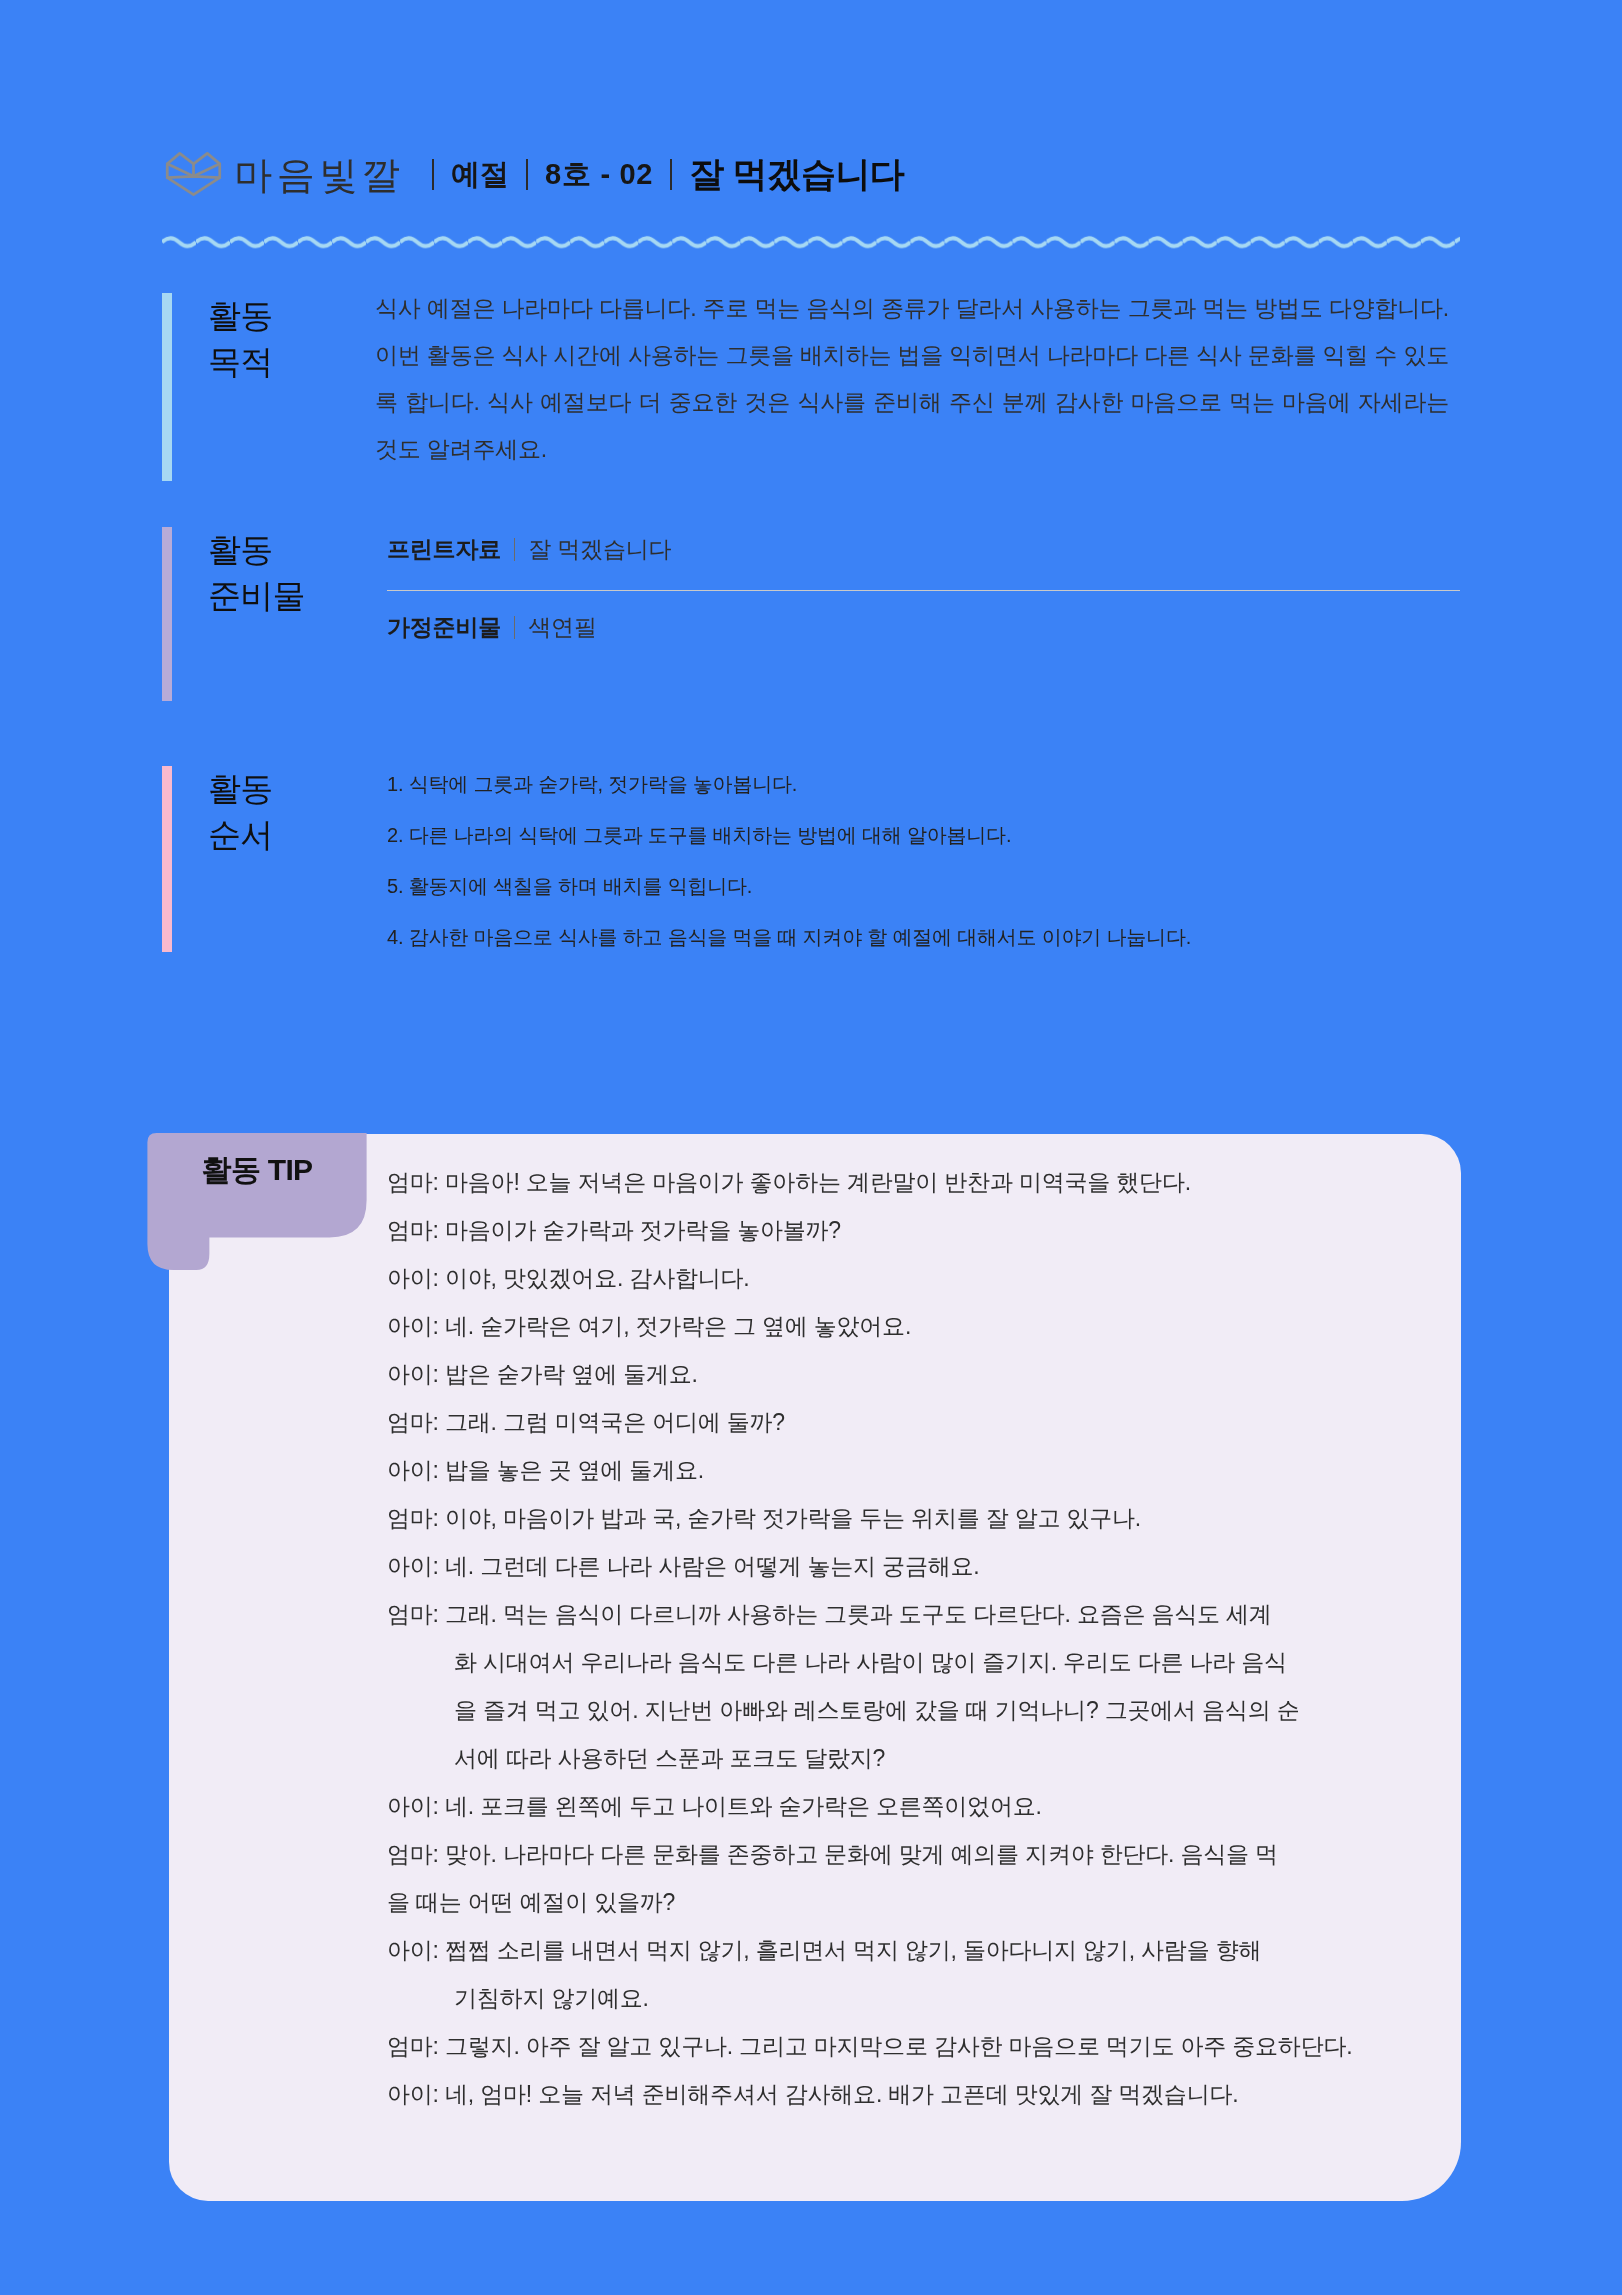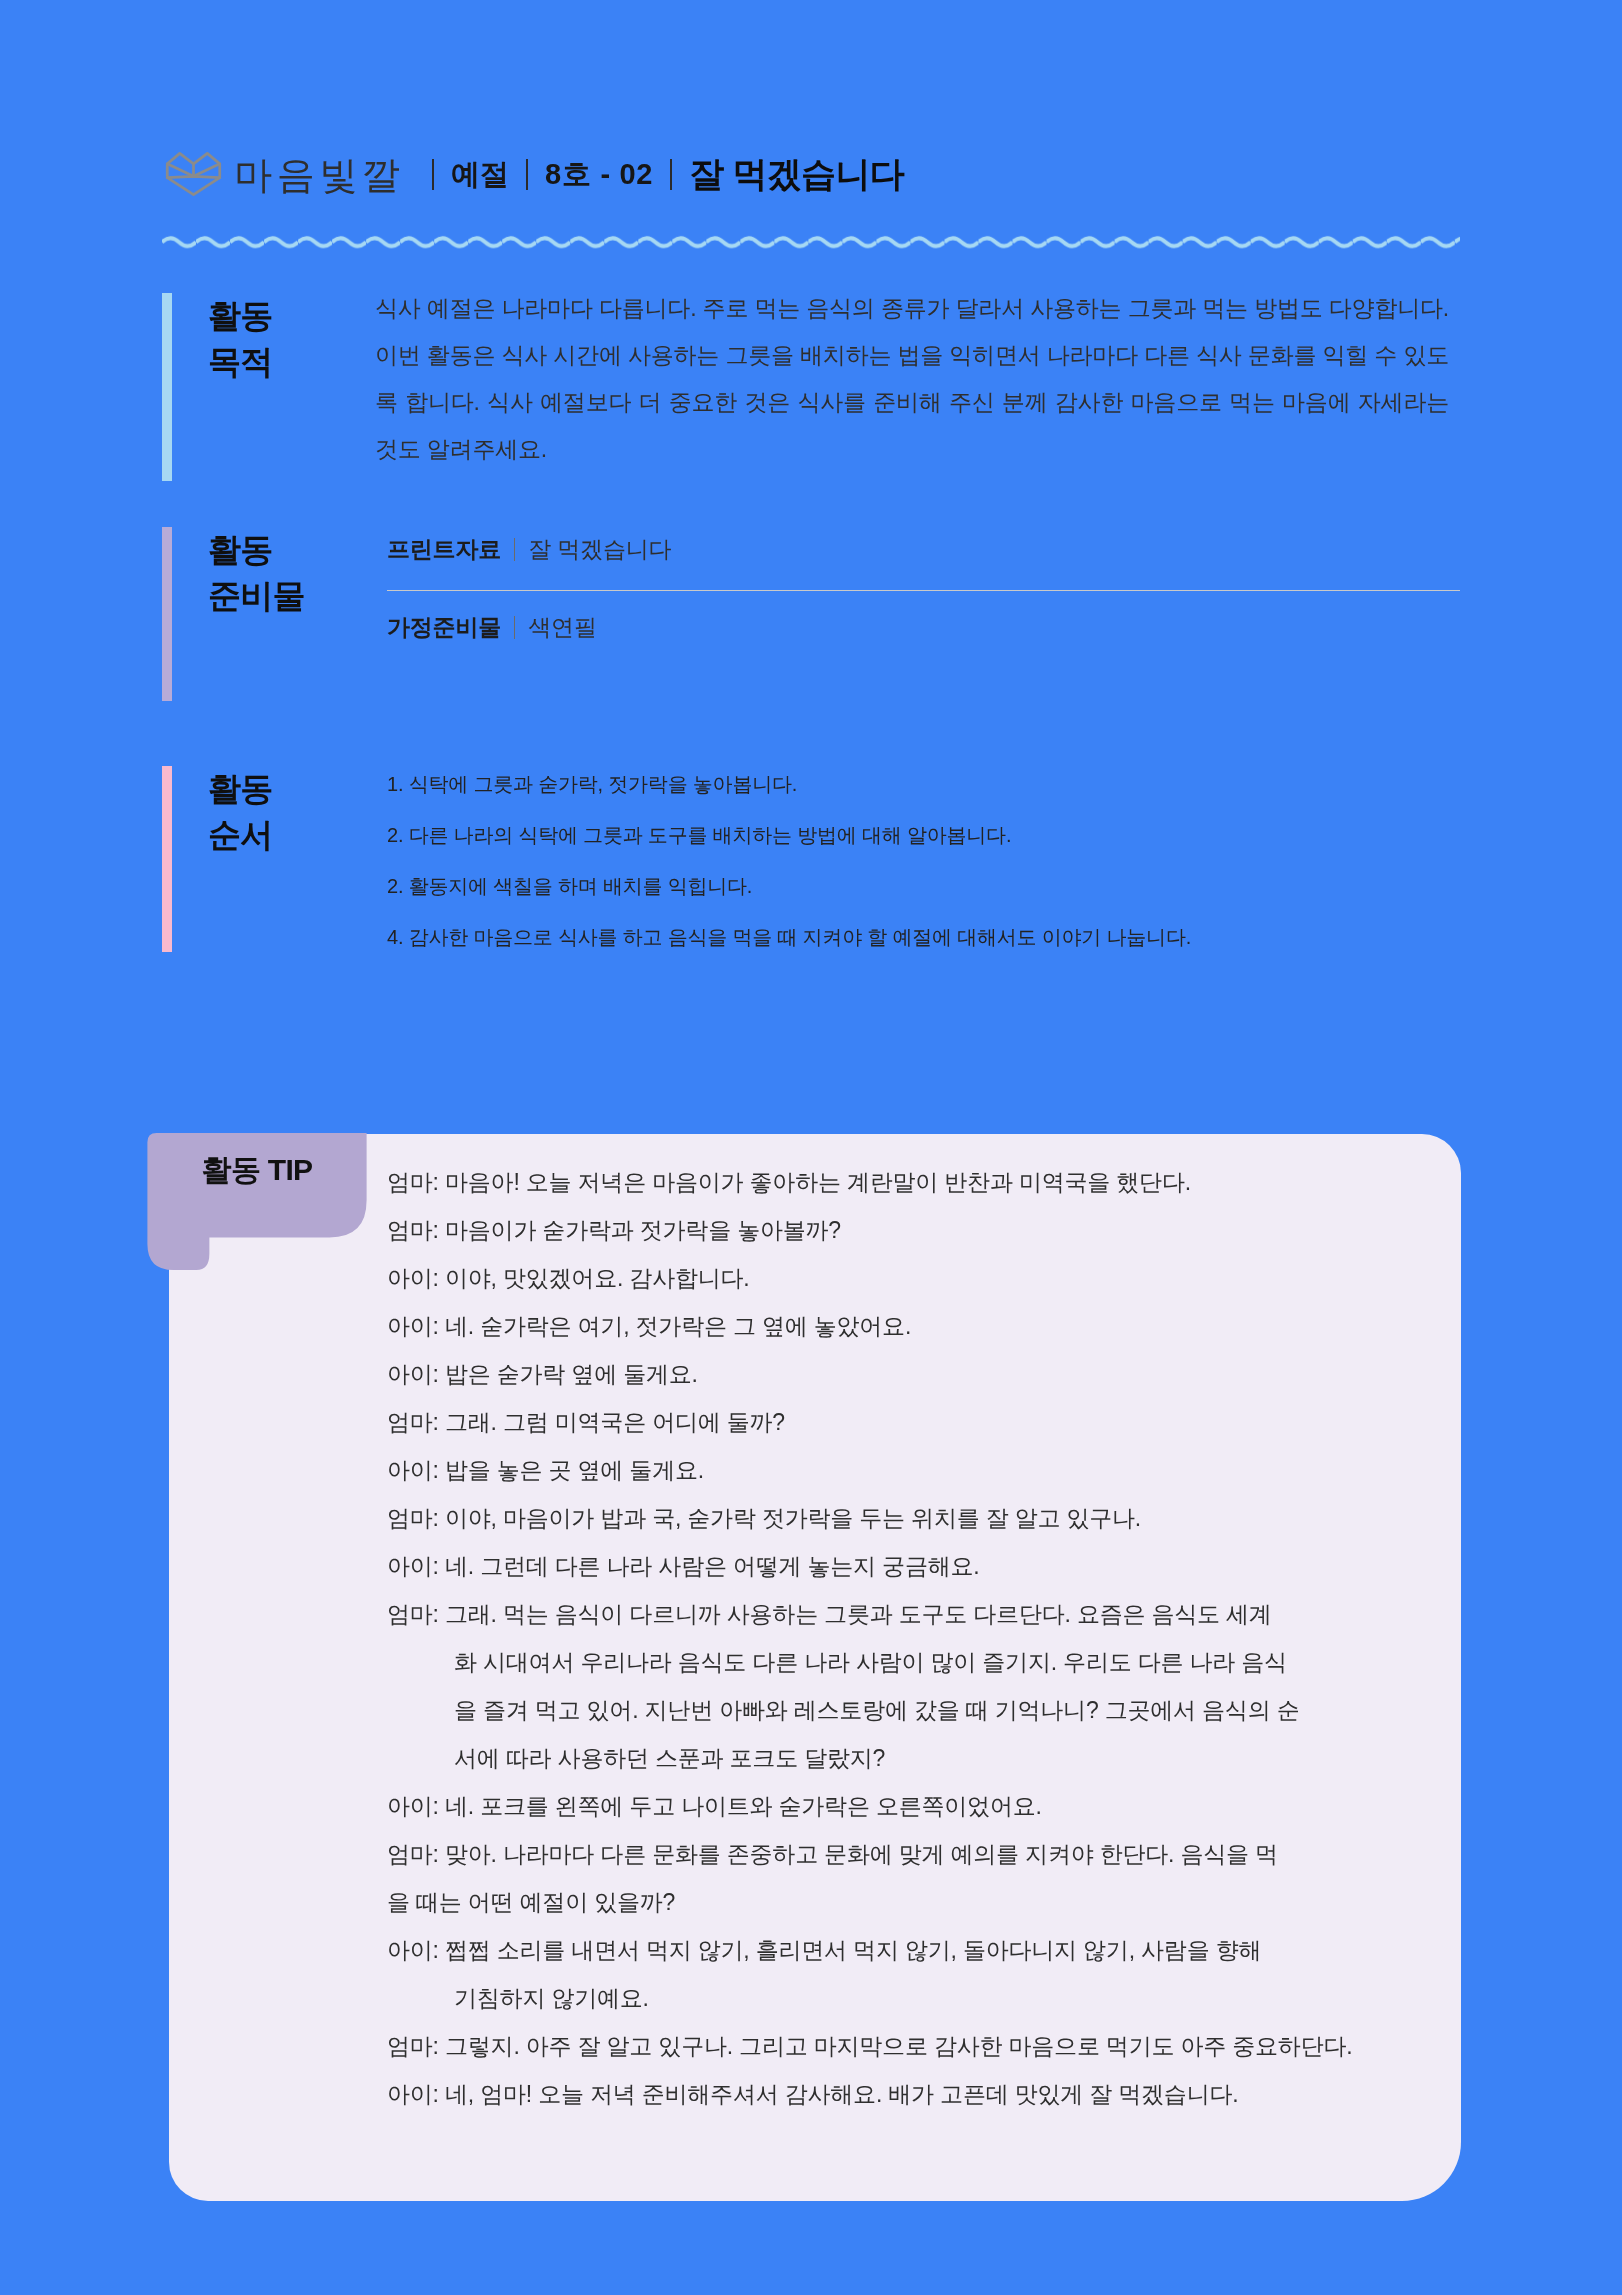--- a/index.html
+++ b/index.html
@@ -30,21 +30,21 @@
   .hdr-category { font-size:29px; font-weight:700; color:#161616; }
   .hdr-issue   { font-size:29px; font-weight:600; color:#161616; letter-spacing:0.7px; }
   .hdr-title   { font-size:35px; font-weight:800; color:#0d0d0d; letter-spacing:-0.7px; }
 
   .wave { position:absolute; left:162px; top:233px; width:1298px; height:18.3px; }
 
   
   .accent-bar { position:absolute; width:9.8px; }
   .sec-title {
     position:absolute; left:208px;
-    font-size:33px; font-weight:700; color:#0f0f0f;
+    font-size:33px; font-weight:400; color:#0f0f0f;
     line-height:46px; letter-spacing:-0.7px; white-space:nowrap;
   }
   .sec-body {
     position:absolute; left:375px; width:1074px;
     font-size:23px; line-height:47px; color:#2e2e2e;
     text-align:justify; letter-spacing:-0.2px;
   }
 
   
   .mat-row {
@@ -144,21 +144,21 @@
   <div class="mat-divider"></div>
 
   <div class="accent-bar" style="left: 162px; top: 766px; height: 186px; background: rgb(249, 185, 206);"></div>
   <div class="sec-title" style="top:766px;">
     <div>활동</div>
     <div>순서</div>
   </div>
   <div class="steps-list" id="steps-list">
       <div>1. 식탁에 그릇과 숟가락, 젓가락을 놓아봅니다.</div>
       <div>2. 다른 나라의 식탁에 그릇과 도구를 배치하는 방법에 대해 알아봅니다.</div>
-      <div>2. 활동지에 색칠을 하며 배치를 익힙니다.</div>
+      <div>5. 활동지에 색칠을 하며 배치를 익힙니다.</div>
       <div>4. 감사한 마음으로 식사를 하고 음식을 먹을 때 지켜야 할 예절에 대해서도 이야기 나눕니다.</div>
     </div>
 
   <div class="tip-panel" id="tip-panel" style="background: rgb(241, 236, 246);"></div>
   <svg class="tip-badge" viewBox="0 0 336 210">
     <path id="tip-badge-shape" fill="#b3a7d1" d="M14 0 H336 V103 Q336 160 279 160 H95 V185 Q95 210 75 210 H40 Q0 210 0 170 V14 Q0 0 14 0 Z"></path>
   </svg>
   <div class="tip-badge-label">활동 TIP</div>
   <div class="tip-dialogue" id="tip-dialogue">
       <div class="dlg">엄마: 마음아! 오늘 저녁은 마음이가 좋아하는 계란말이 반찬과 미역국을 했단다.</div>

